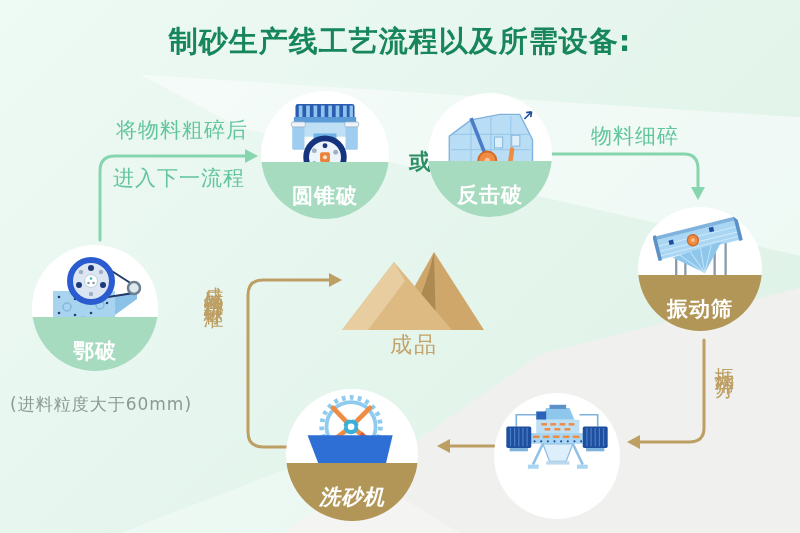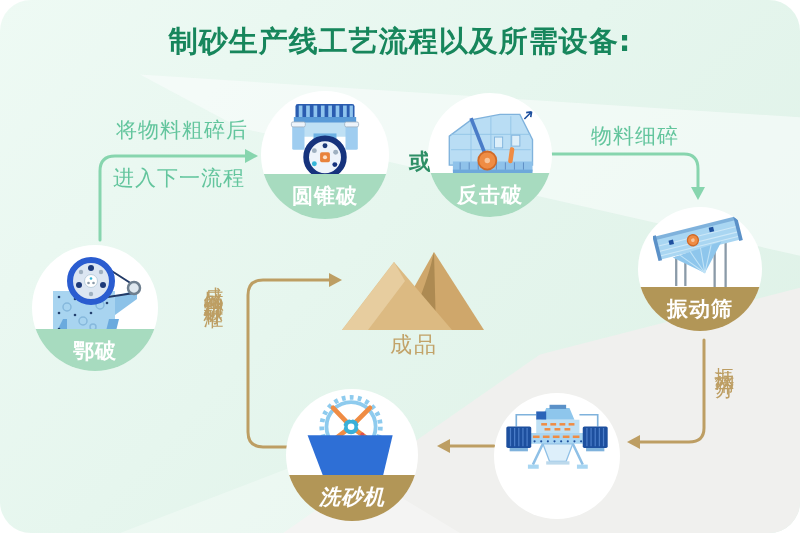--- a/index.html
+++ b/index.html
@@ -1,20 +1,19 @@
 <!DOCTYPE html>
 <html><head>
 <meta charset="utf-8">
 <style>
   html,body{margin:0;padding:0;}
   #stage{
     position:relative;width:800px;height:533px;overflow:hidden;
     font-family:"DejaVu Sans",sans-serif;
     background:linear-gradient(135deg,#eefaf4 0%,#e6f6ee 45%,#ddf1e6 100%);
-    border-radius:31px;
   }
   .bg-layer{position:absolute;inset:0;pointer-events:none;}
   .bg-white-band{
     background:rgba(252,254,253,0.55);
     clip-path:polygon(17.5% 14%,100% 22%,100% 48%,30% 24%);
   }
   .bg-gray{
     background:#f0f0ee;
     clip-path:polygon(35.4% 100%,67.5% 66.5%,100% 54%,100% 100%);
   }
@@ -25,21 +24,21 @@
   .title{
     position:absolute;top:22px;left:0;width:100%;text-align:center;
     font-size:29px;font-weight:bold;color:#17865c;letter-spacing:1px;
   }
   .node{
     position:absolute;background:#ffffff;border-radius:50%;overflow:hidden;
   }
   .node svg{position:absolute;left:50%;transform:translateX(-50%);}
   .band{
     position:absolute;bottom:0;left:0;right:0;text-align:center;
-    color:#ffffff;font-weight:bold;font-size:21px;padding-top:8px;
+    color:#ffffff;font-weight:bold;font-size:21px;padding-top:20px;
     letter-spacing:1px;
   }
   .band-green{background:#a7dbbf;}
   .band-tan{background:#b29657;}
   .ftext{position:absolute;font-size:21px;color:#63c59d;letter-spacing:1px;white-space:nowrap;}
   .or-text{position:absolute;font-size:22px;font-weight:bold;color:#2e8f66;}
   .vtext{
     position:absolute;writing-mode:vertical-rl;text-orientation:upright;
     color:#bd9e63;font-size:20px;letter-spacing:4px;white-space:nowrap;
   }
@@ -289,14 +288,15 @@
   </div>
 
   <svg style="position:absolute;left:342px;top:250px;" width="142" height="80" viewBox="0 0 142 80">
     <path d="M48,80 L92,2 L142,80 Z" fill="#cfa76b"></path>
     <path d="M92,2 C86,30 76,54 64,80 L94,80 Z" fill="#ad8a52"></path>
     <path d="M0,80 L52,12 L110,80 Z" fill="#dcba82"></path>
     <path d="M0,80 L52,12 L63,31 L26,80 Z" fill="#e7cd9f"></path>
   </svg>
   <div class="product-label" style="left:364px;top:330px;">成品</div>
 
+  <div class="jaw-note" style="left:10px;top:393px;">(进料粒度大于60mm)</div>
 
 </div>
 
 </body></html>

